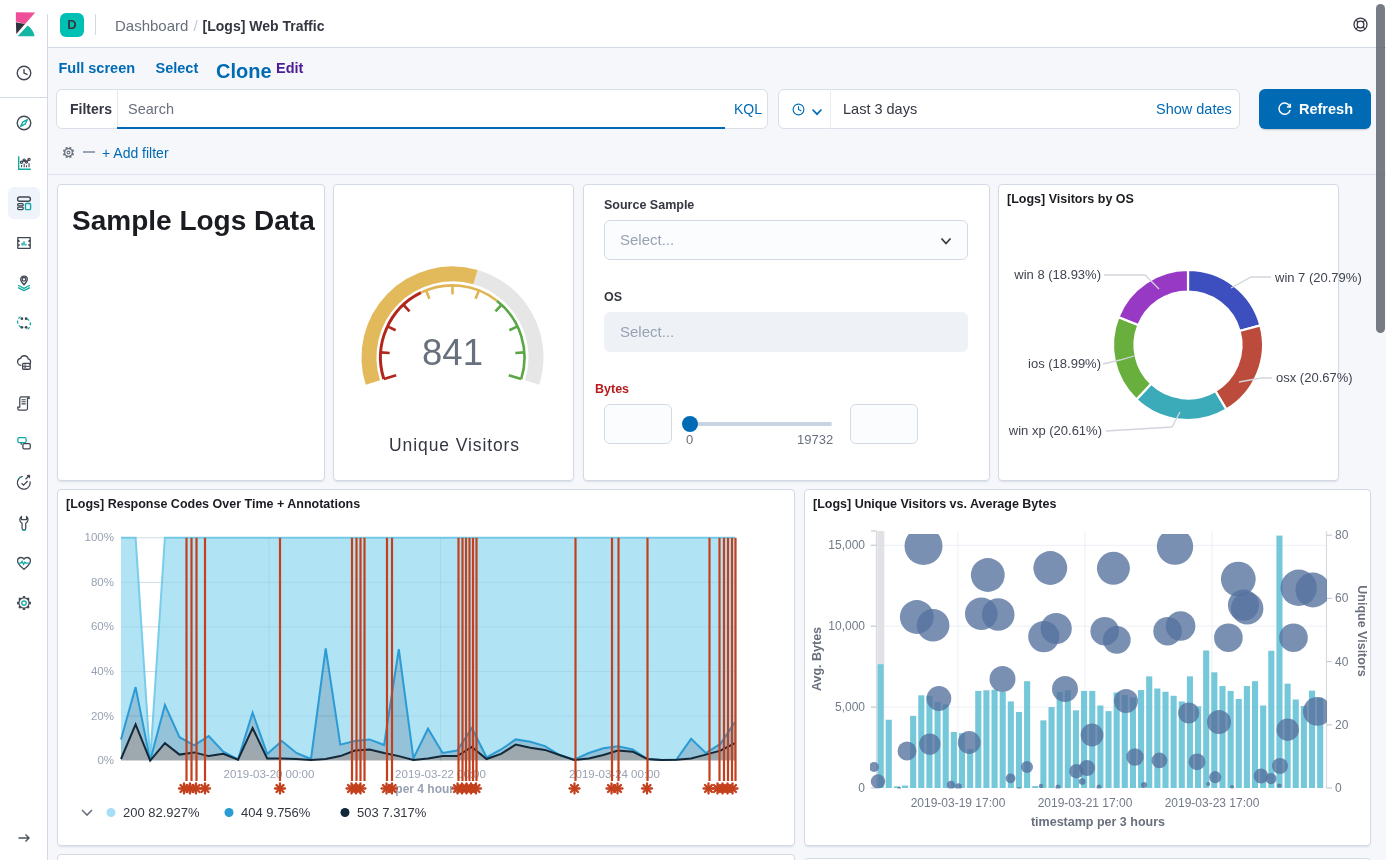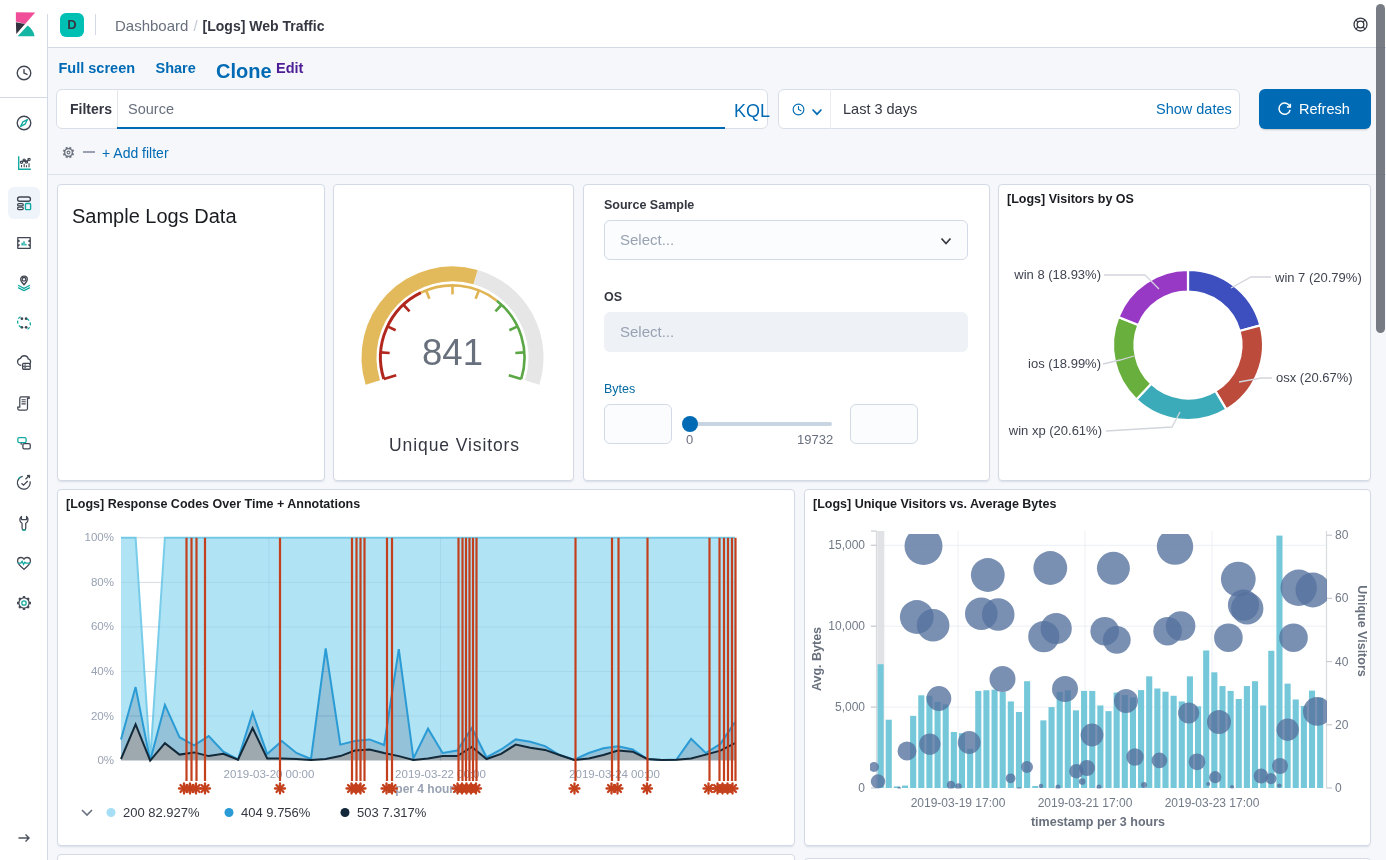--- a/index.html
+++ b/index.html
@@ -102,65 +102,65 @@
             <line x1="12.00" y1="6.40" x2="12.00" y2="4.40" stroke-width="2.6"></line>
             <line x1="15.96" y1="8.04" x2="17.37" y2="6.63" stroke-width="2.6"></line>
           </g>
           <circle cx="12" cy="12" r="2.4" fill="none" stroke="#11a9a1" stroke-width="1.4"></circle>
         </svg></div>
       <svg width="16" height="16" viewBox="0 0 16 16" style="position:absolute;left:16px;top:830px">
         <path d="M2.5 8 H13 M9.5 4.5 L13 8 L9.5 11.5" fill="none" stroke="#4a515c" stroke-width="1.4"></path>
       </svg>
     </div>
     <div class="abs" style="left:58.5px;top:60px;font-size:14.5px;font-weight:600;color:#006bb4">Full screen</div>
-    <div class="abs" style="left:155.5px;top:60px;font-size:14.5px;font-weight:600;color:#006bb4">Share</div>
+    <div class="abs" style="left:155.5px;top:60px;font-size:14.5px;font-weight:600;color:#006bb4">Select</div>
     <div class="abs" style="left:216px;top:60px;font-size:20px;font-weight:700;color:#006bb4">Clone</div>
     <div class="abs" style="left:276px;top:60px;font-size:14.5px;font-weight:600;color:#4c1d95">Edit</div>
     <div class="abs" style="left:56px;top:89px;width:712px;height:40px;background:#fff;border:1px solid #d9dfe8;border-radius:6px;"></div>
     <div class="abs" style="left:70px;top:101px;font-size:14px;font-weight:600;color:#343741">Filters</div>
     <div class="abs" style="left:117px;top:89px;width:1px;height:40px;background:#e2e7ee"></div>
-    <div class="abs" style="left:128px;top:101px;font-size:14.5px;color:#69707d">Source</div>
+    <div class="abs" style="left:128px;top:101px;font-size:14.5px;color:#69707d">Search</div>
     <div class="abs" style="left:117px;top:126.5px;width:608px;height:2.5px;background:#006bb4"></div>
-    <div class="abs" style="left:734px;top:101px;font-size:18px;color:#006bb4">KQL</div>
+    <div class="abs" style="left:734px;top:101px;font-size:14px;color:#006bb4">KQL</div>
     <div class="abs" style="left:778px;top:89px;width:462px;height:40px;background:#fff;border:1px solid #d9dfe8;border-radius:6px;"></div>
     <div class="abs" style="left:790px;top:101px"><svg width="17" height="17" viewBox="0 0 24 24">
         <circle cx="12" cy="12" r="7.6" fill="none" stroke="#006bb4" stroke-width="1.6"></circle>
         <path d="M12 7.8 V12 L15.4 13.8" fill="none" stroke="#006bb4" stroke-width="1.6" stroke-linecap="round"></path>
       </svg></div>
     <div class="abs" style="left:811px;top:104px"><svg width="12" height="12" viewBox="0 0 12 12">
         <path d="M2 4 L6 8.2 L10 4" fill="none" stroke="#006bb4" stroke-width="1.7" stroke-linecap="round"></path>
       </svg></div>
     <div class="abs" style="left:830px;top:89px;width:1px;height:40px;background:#e9edf3"></div>
     <div class="abs" style="left:843px;top:101px;font-size:14.5px;color:#343741">Last 3 days</div>
     <div class="abs" style="left:1156px;top:101px;font-size:14.5px;color:#006bb4">Show dates</div>
     <div class="abs" style="left:1259px;top:89px;width:112px;height:40px;background:#006bb4;border-radius:6px;box-shadow:0 2px 2px -1px rgba(0,0,0,0.2)"></div>
     <div class="abs" style="left:1277px;top:101px"><svg width="15" height="15" viewBox="0 0 16 16">
         <path d="M13.8 6.2 A6 6 0 1 0 14 9.4" fill="none" stroke="#fff" stroke-width="1.6"></path>
         <path d="M14.2 2.8 V6.4 H10.6" fill="none" stroke="#fff" stroke-width="1.6"></path>
       </svg></div>
-    <div class="abs" style="left:1299px;top:101px;font-size:14.5px;font-weight:400;color:#fff">Refresh</div>
+    <div class="abs" style="left:1299px;top:101px;font-size:14.5px;font-weight:700;color:#fff">Refresh</div>
     <div class="abs" style="left:60px;top:144px"><svg width="17" height="17" viewBox="0 0 24 24">
         <g fill="none" stroke="#69707d" stroke-width="1.8">
           <circle cx="12" cy="12" r="5.4"></circle>
           <line x1="17.01" y1="14.02" x2="19.42" y2="15.00" stroke-width="3"></line>
           <line x1="14.11" y1="16.97" x2="15.13" y2="19.36" stroke-width="3"></line>
           <line x1="9.98" y1="17.01" x2="9.00" y2="19.42" stroke-width="3"></line>
           <line x1="7.03" y1="14.11" x2="4.64" y2="15.13" stroke-width="3"></line>
           <line x1="6.99" y1="9.98" x2="4.58" y2="9.00" stroke-width="3"></line>
           <line x1="9.89" y1="7.03" x2="8.87" y2="4.64" stroke-width="3"></line>
           <line x1="14.02" y1="6.99" x2="15.00" y2="4.58" stroke-width="3"></line>
           <line x1="16.97" y1="9.89" x2="19.36" y2="8.87" stroke-width="3"></line>
           <circle cx="12" cy="12" r="2" stroke-width="1.6"></circle>
         </g>
       </svg></div>
     <div class="abs" style="left:83px;top:151px;width:12px;height:1.6px;background:#98a2b3"></div>
     <div class="abs" style="left:102px;top:145px;font-size:14px;color:#006bb4">+ Add filter</div>
     <div class="abs" style="left:48px;top:174px;width:1338px;height:1px;background:#dde3ec"></div>
     <div class="panel" style="left:57px;top:184px;width:268px;height:297px">
-      <div style="position:absolute;left:14px;top:20px;font-size:20px;font-weight:normal;color:#1a1c21">Sample Logs Data</div>
+      <div style="position:absolute;left:14px;top:20px;font-size:28px;font-weight:bold;color:#1a1c21">Sample Logs Data</div>
     </div>
     <div class="panel" style="left:333px;top:184px;width:241px;height:297px">
       <svg width="241" height="297" viewBox="0 0 241 297" style="position:absolute;left:0;top:0">
         <path d="M 141.52 92.13 A 83.5 83.5 0 0 1 198.14 197.51" fill="none" stroke="#e6e6e6" stroke-width="15" stroke-linecap="butt"></path>
         <path d="M 38.86 197.51 A 83.5 83.5 0 0 1 141.52 92.13" fill="none" stroke="#e3ba5b" stroke-width="15" stroke-linecap="butt"></path>
         <path d="M 49.83 194.05 A 72 72 0 0 1 86.94 107.69" fill="none" stroke="#b1271d" stroke-width="3.0" stroke-linecap="butt"></path>
         <path d="M 86.94 107.69 A 72 72 0 0 1 162.83 115.66" fill="none" stroke="#e0b452" stroke-width="2.6" stroke-linecap="butt"></path>
         <path d="M 162.83 115.66 A 72 72 0 0 1 187.17 194.05" fill="none" stroke="#5ba746" stroke-width="2.6" stroke-linecap="butt"></path>
         <line x1="49.83" y1="194.05" x2="62.23" y2="190.14" stroke="#b1271d" stroke-width="2.6"></line>
         <line x1="46.68" y1="167.38" x2="55.65" y2="168.01" stroke="#b1271d" stroke-width="2.6"></line>
@@ -180,29 +180,29 @@
     <div class="panel" style="left:583px;top:184px;width:407px;height:297px">
       <div style="position:absolute;left:20px;top:13px;font-size:12.5px;font-weight:bold;color:#343741">Source Sample</div>
       <div style="position:absolute;left:20px;top:35px;width:364px;height:40px;background:#fbfcfd;border:1px solid #d3dae6;border-radius:6px"></div>
       <div style="position:absolute;left:36px;top:46px;font-size:15px;color:#98a2b3">Select...</div>
       <div style="position:absolute;left:355px;top:49px"><svg width="14" height="14" viewBox="0 0 14 14">
           <path d="M2.5 4.5 L7 9.5 L11.5 4.5" fill="none" stroke="#343741" stroke-width="1.7"></path>
         </svg></div>
       <div style="position:absolute;left:20px;top:105px;font-size:12.5px;font-weight:bold;color:#343741">OS</div>
       <div style="position:absolute;left:20px;top:127px;width:364px;height:40px;background:#eef2f7;border-radius:6px"></div>
       <div style="position:absolute;left:36px;top:138px;font-size:15px;color:#98a2b3">Select...</div>
-      <div style="position:absolute;left:20px;top:197px;font-size:12.5px;font-weight:normal;color:#0369a1">Bytes</div>
+      <div style="position:absolute;left:11px;top:197px;font-size:12.5px;font-weight:bold;color:#b91c1c">Bytes</div>
       <div style="position:absolute;left:20px;top:219px;width:68px;height:40px;background:#fbfcfd;border:1px solid #d3dae6;border-radius:6px"></div>
       <div style="position:absolute;left:266px;top:219px;width:68px;height:40px;background:#fbfcfd;border:1px solid #d3dae6;border-radius:6px"></div>
       <div style="position:absolute;left:105px;top:237px;width:143px;height:4px;border-radius:2px;background:#c9d4e2"></div>
       <div style="position:absolute;left:98px;top:231px;width:16px;height:16px;border-radius:8px;background:#006bb4"></div>
       <div style="position:absolute;left:102px;top:247px;font-size:13px;color:#69707d">0</div>
       <div style="position:absolute;left:213px;top:247px;font-size:13px;color:#69707d">19732</div>
     </div>
-    <div class="panel" style="left:998px;top:184px;width:373px;height:297px">
+    <div class="panel" style="left:998px;top:184px;width:341px;height:297px">
       <div class="ptitle">[Logs] Visitors by OS</div>
       <svg width="373" height="297" viewBox="0 0 373 297" style="position:absolute;left:0;top:0">
         <path d="M 189.00 85.00 A 75.0 75.0 0 0 1 261.39 140.40 L 240.64 146.02 A 53.5 53.5 0 0 0 189.00 106.50 Z" fill="#3d4fbe" stroke="#ffffff" stroke-width="2.2"></path>
         <path d="M 261.39 140.40 A 75.0 75.0 0 0 1 227.32 224.47 L 216.34 205.99 A 53.5 53.5 0 0 0 240.64 146.02 Z" fill="#bc4b3b" stroke="#ffffff" stroke-width="2.2"></path>
         <path d="M 227.32 224.47 A 75.0 75.0 0 0 1 137.40 214.43 L 152.19 198.82 A 53.5 53.5 0 0 0 216.34 205.99 Z" fill="#3cabb9" stroke="#ffffff" stroke-width="2.2"></path>
         <path d="M 137.40 214.43 A 75.0 75.0 0 0 1 119.39 132.09 L 139.34 140.09 A 53.5 53.5 0 0 0 152.19 198.82 Z" fill="#69af3d" stroke="#ffffff" stroke-width="2.2"></path>
         <path d="M 119.39 132.09 A 75.0 75.0 0 0 1 189.00 85.00 L 189.00 106.50 A 53.5 53.5 0 0 0 139.34 140.09 Z" fill="#9839c6" stroke="#ffffff" stroke-width="2.2"></path>
         <path d="M 105 90 L 146 90 L 160 104" fill="none" stroke="#d2d5db" stroke-width="1.3"></path>
         <path d="M 232 103 L 252 92 L 272 92" fill="none" stroke="#d2d5db" stroke-width="1.3"></path>
         <path d="M 104 179 L 121 175 L 135 171" fill="none" stroke="#d2d5db" stroke-width="1.3"></path>

